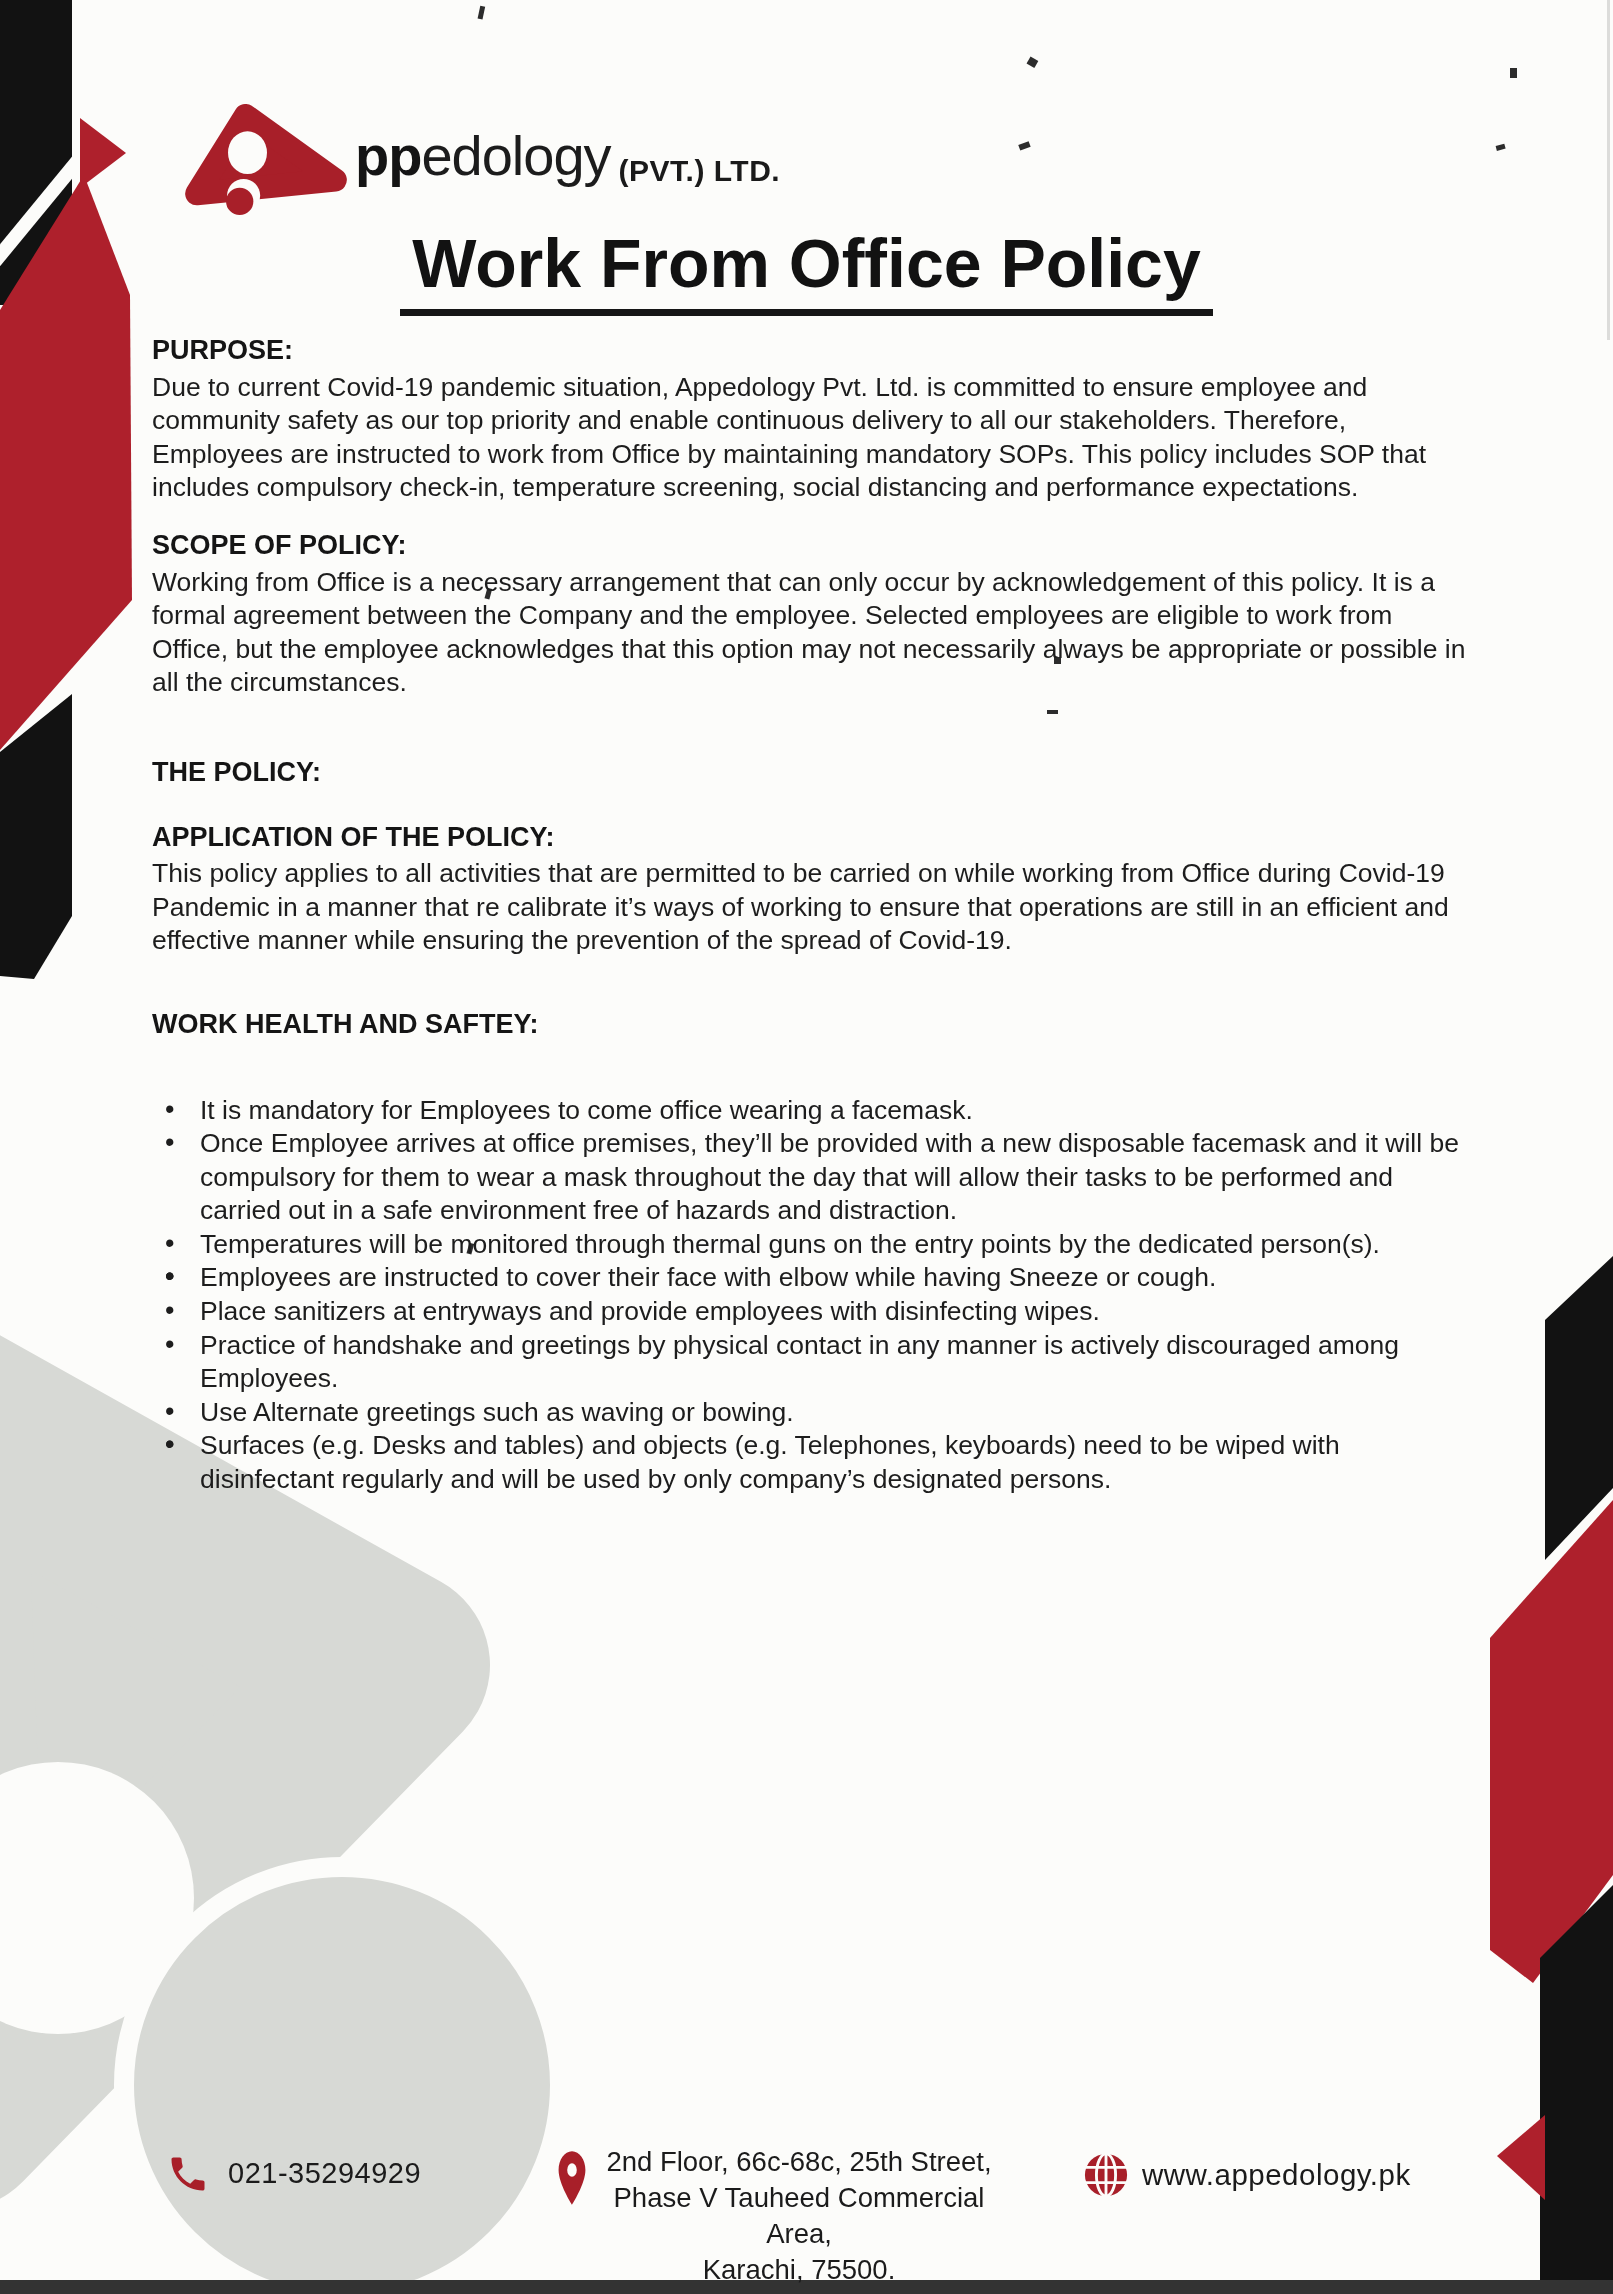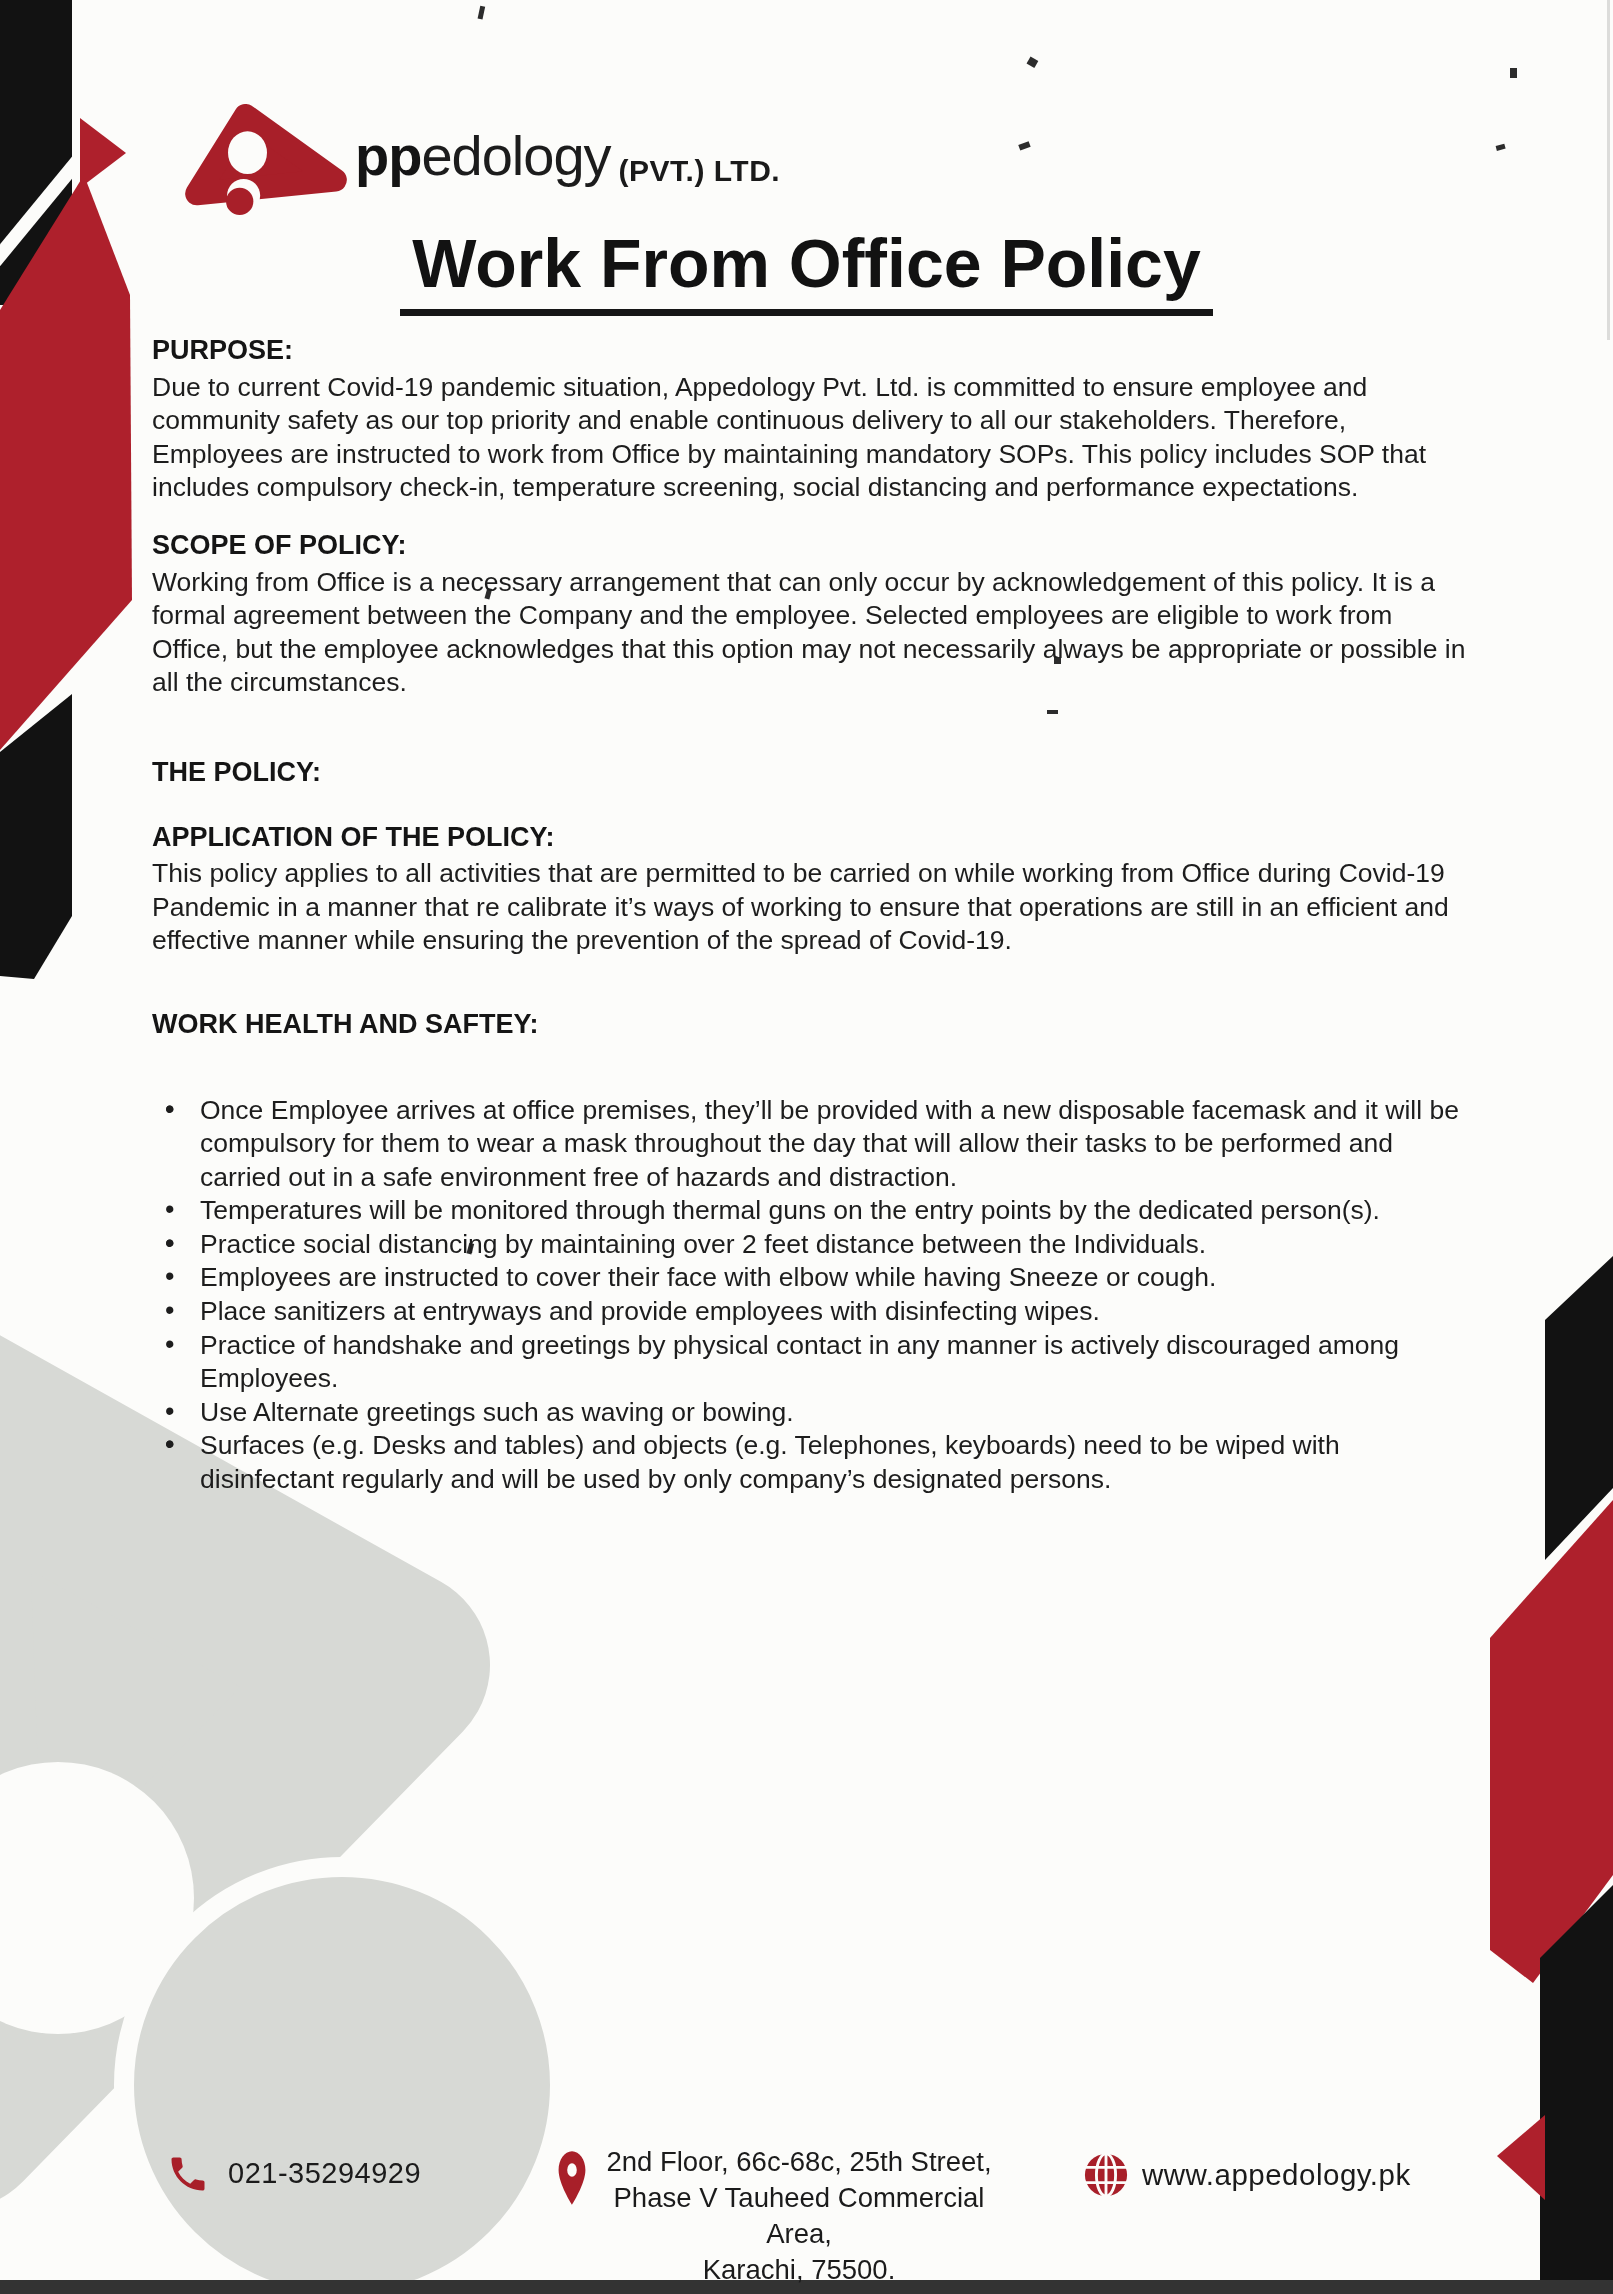--- a/index.html
+++ b/index.html
@@ -125,25 +125,25 @@
     <div class="section mt-c">
       <p class="sec-h">APPLICATION OF THE POLICY:</p>
       <p class="sec-b">This policy applies to all activities that are permitted to be carried on while working from Office during Covid-19 Pandemic in a manner that re calibrate it’s ways of working to ensure that operations are still in an efficient and effective manner while ensuring the prevention of the spread of Covid-19.</p>
     </div>
 
     <div class="section mt-d">
       <p class="sec-h">WORK HEALTH AND SAFTEY:</p>
     </div>
 
     <div class="bullets">
-      <div class="bullet"><span class="dot">•</span></div>
+      <div class="bullet"><span class="dot">•</span><span>It is mandatory for Employees to come office wearing a facemask.</span></div>
       <div class="bullet"><span class="dot">•</span><span>Once Employee arrives at office premises, they’ll be provided with a new disposable facemask and it will be compulsory for them to wear a mask throughout the day that will allow their tasks to be performed and carried out in a safe environment free of hazards and distraction.</span></div>
       <div class="bullet"><span class="dot">•</span><span>Temperatures will be monitored through thermal guns on the entry points by the dedicated person(s).</span></div>
       <div class="bullet"><span class="dot">•</span></div>
-      <div class="bullet"><span class="dot">•</span><span>Practice social distancing by maintaining over 2 feet distance between the Individuals.</span></div>
+      <div class="bullet"><span class="dot">•</span></div>
       <div class="bullet"><span class="dot">•</span><span>Employees are instructed to cover their face with elbow while having Sneeze or cough.</span></div>
       <div class="bullet"><span class="dot">•</span><span>Place sanitizers at entryways and provide employees with disinfecting wipes.</span></div>
       <div class="bullet"><span class="dot">•</span><span>Practice of handshake and greetings by physical contact in any manner is actively discouraged among Employees.</span></div>
       <div class="bullet"><span class="dot">•</span><span>Use Alternate greetings such as waving or bowing.</span></div>
       <div class="bullet"><span class="dot">•</span></div>
       <div class="bullet"><span class="dot">•</span><span>Surfaces (e.g. Desks and tables) and objects (e.g. Telephones, keyboards) need to be wiped with disinfectant regularly and will be used by only company’s designated persons.</span></div>
     </div>
   </div>
 
   <svg class="f-item f-phone-icon" viewBox="0 0 24 24">

